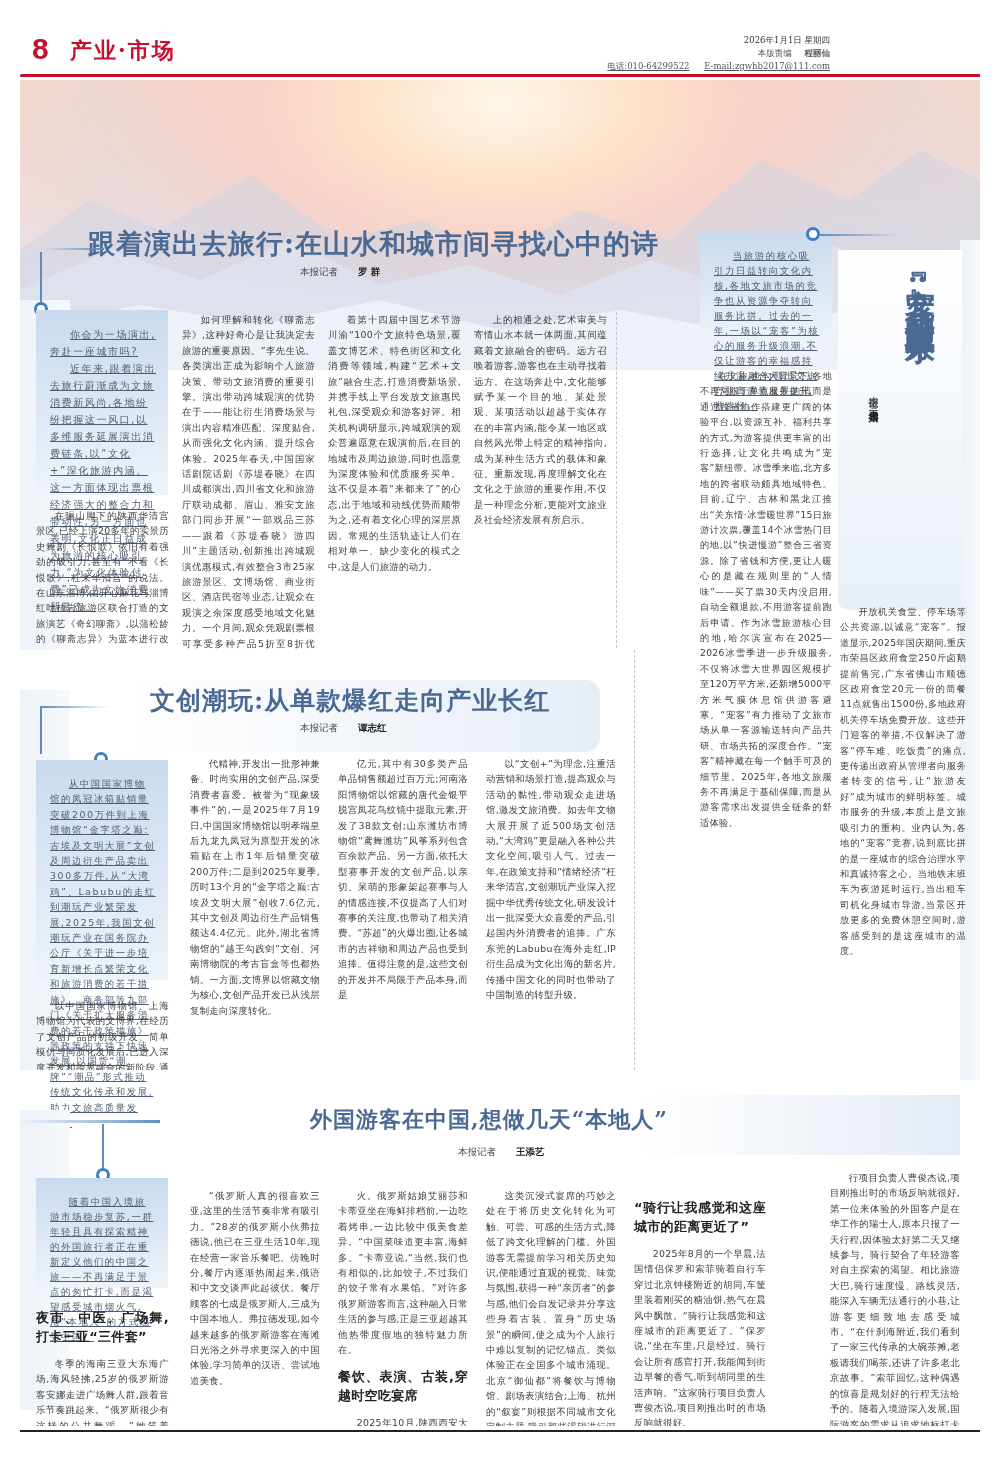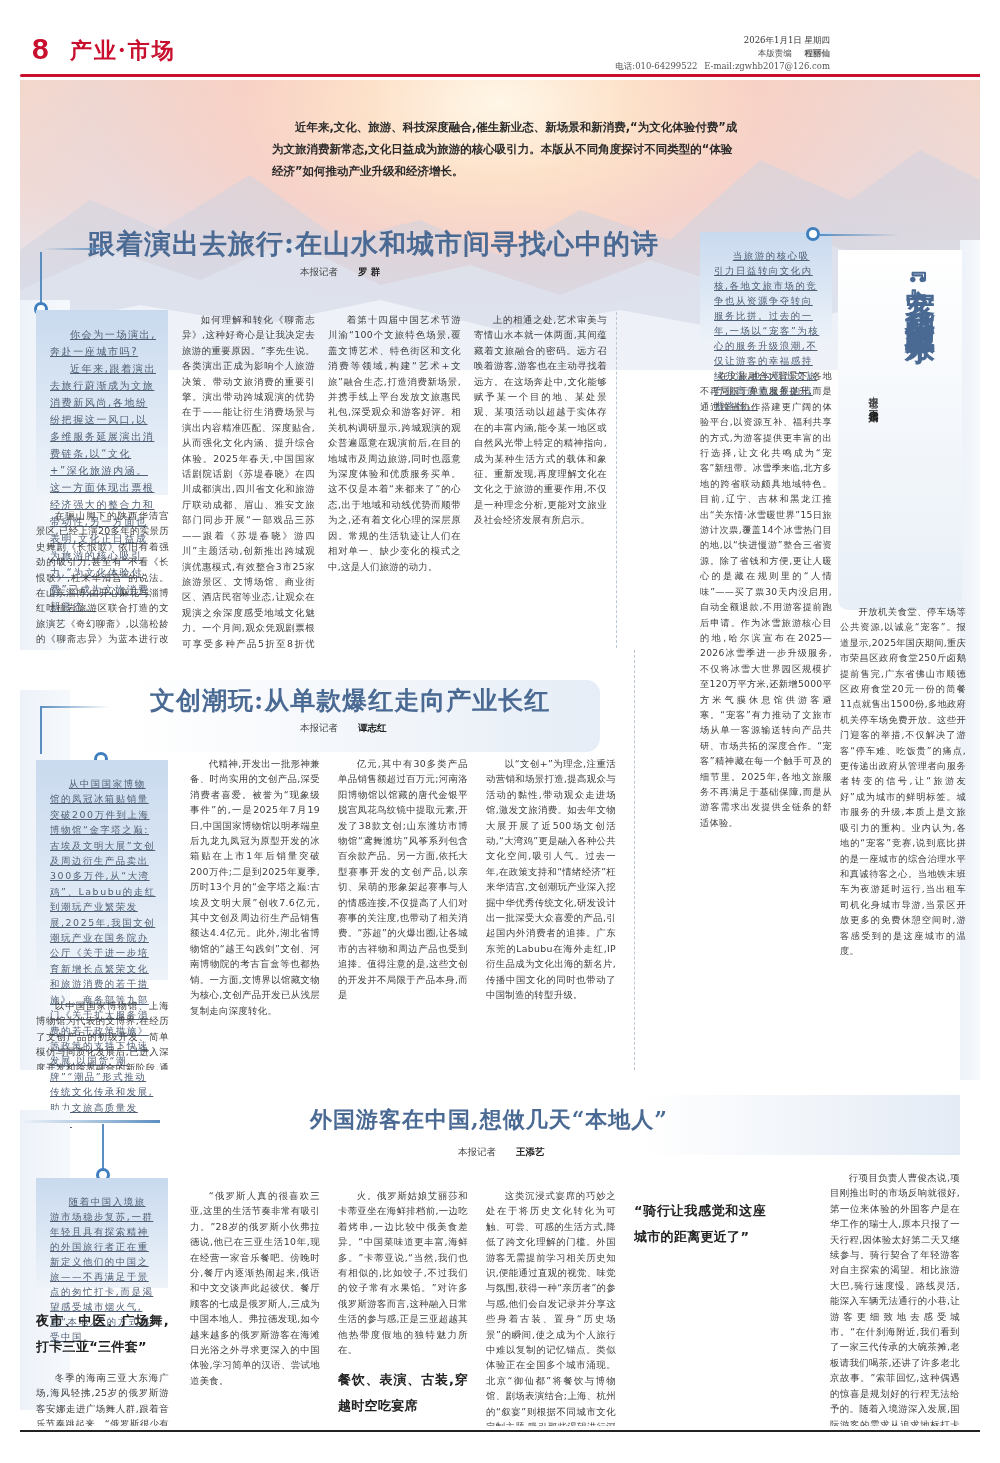--- a/index.html
+++ b/index.html
@@ -6,21 +6,21 @@
   html, body { width: 1000px; height: 1463px; background: #ffffff; overflow: hidden; }
   body { position: relative; font-family: "DejaVu Sans", sans-serif; color: #3a3a3a; }
 
   
   .masthead { position: absolute; left: 20px; top: 30px; width: 960px; height: 48px; }
   .page-num { position: absolute; left: 12px; top: 2px; font-family: "Liberation Sans", sans-serif; font-weight: bold; font-size: 30px; color: #c8102e; }
   .section-name { position: absolute; left: 50px; top: 6px; font-family: "DejaVu Serif", serif; font-weight: bold; font-size: 22px; color: #c8102e; letter-spacing: 2px; }
   .head-rule { position: absolute; left: 0; top: 44px; width: 960px; height: 3px; background: #c8102e; border-radius: 2px 0 0 2px; }
   .head-meta { position: absolute; right: 150px; top: 4px; text-align: right; font-size: 8.5px; line-height: 13px; color: #555; font-family: "DejaVu Serif", serif; }
   .head-meta .date { font-weight: normal; color: #333; }
-  .head-meta .contact span { margin-left: 4px; }
+  .head-meta .contact span { margin-left: 12px; text-decoration: underline; }
   .logo { position: absolute; right: 0; top: 0; font-family: "DejaVu Serif", serif; font-style: italic; font-weight: bold; font-size: 30px; color: #c8102e; letter-spacing: -1px; }
 
   
   .hero { position: absolute; left: 20px; top: 80px; width: 960px; height: 290px;
     background:
       radial-gradient(ellipse at 50% 8%, #fff7e8 0%, #fde1c9 20%, rgba(248,206,196,0.7) 38%, rgba(220,210,225,0.3) 60%, rgba(255,255,255,0) 80%),
       linear-gradient(180deg, #f7d8c8 0%, #f1dbd6 40%, #e4e4ee 70%, #f4f6fa 100%);
     overflow: hidden; }
   .hero-intro { position: absolute; left: 252px; top: 36px; width: 468px; font-size: 11.5px; line-height: 22px; color: #2b2b2b; font-weight: bold; text-indent: 2em; }
 
@@ -34,21 +34,21 @@
   .hline { position: absolute; background: linear-gradient(90deg, #5b8ec0, rgba(91,142,192,0)); height: 2px; }
   .ring { position: absolute; width: 14px; height: 14px; border: 3px solid #3f7fbf; border-radius: 50%; background: #fff; }
 
   
   .abstract { position: absolute; background: linear-gradient(180deg, #c9daee 0%, #dfe9f5 60%, #eef3f9 100%); color: #4e5e74; font-size: 10px; line-height: 17px; padding: 16px 12px 10px 14px; text-indent: 2em; letter-spacing: 1.6px; text-decoration: underline; }
   .abstract p + p { margin-top: 0; }
 
   
   .col { position: absolute; font-size: 9.4px; line-height: 15.4px; color: #3d3d3d; text-align: justify; overflow: hidden; letter-spacing: 0.3px; }
   .col p { text-indent: 2em; }
-  .subhead { font-weight: bold; font-size: 13px; line-height: 26px; color: #222; margin: 10px 0 10px; text-indent: 0 !important; }
+  .subhead { font-weight: bold; font-size: 13px; line-height: 19px; color: #222; margin: 10px 0 10px; text-indent: 0 !important; }
 
   .side-bg { position: absolute; background: linear-gradient(90deg, #edf2f9 0%, #f6f9fc 100%); }
   .dotted-v { position: absolute; width: 0; border-left: 1px dashed #bcc7d4; }
 
   
   .vtitle-panel { position: absolute; left: 838px; top: 250px; width: 124px; height: 360px; background: linear-gradient(180deg, #ffffff 0%, #e8eff7 100%); border-radius: 0 0 10px 10px; }
   .vtitle { position: absolute; left: 900px; top: 262px; width: 40px; writing-mode: vertical-rl; font-family: "DejaVu Serif", serif; font-weight: bold; font-size: 30px; color: #4a6a94; line-height: 40px; letter-spacing: 3px; }
   .vbyline { position: absolute; left: 866px; top: 388px; writing-mode: vertical-rl; font-size: 10px; color: #444; letter-spacing: 1px; }
   .vbyline b { margin-top: 10px; color: #222; }
 
@@ -61,33 +61,32 @@
   <div class="page-num">8</div>
   <div class="section-name">产业·市场</div>
   <div class="head-meta">
     <div class="date">2026年1月1日 星期四</div>
     <div>
       <span>本版责编</span>
       <b style="margin-left:10px">程丽仙</b>
     </div>
     <div class="contact">
       <span>电话:010-64299522</span>
-      <span>E-mail:zgwhb2017@126.com</span>
+      <span>E-mail:zgwhb2017@111.com</span>
     </div>
   </div>
   <div class="head-rule"></div>
 </header>
 
 <div class="hero">
   <svg width="960" height="290" style="position:absolute;left:0;top:0">
     <polygon points="0,170 70,120 140,150 230,95 320,160 400,140 480,175 560,130 650,160 740,80 830,120 900,70 960,100 960,290 0,290" fill="#cfd3e0" opacity="0.55"></polygon>
     <polygon points="0,210 90,170 180,200 270,160 360,205 450,185 540,215 630,180 720,210 810,165 900,195 960,180 960,290 0,290" fill="#dfe3ee" opacity="0.8"></polygon>
     <polygon points="0,250 120,225 240,245 360,220 480,250 600,230 720,252 840,228 960,245 960,290 0,290" fill="#eef1f7"></polygon>
   </svg>
-  <p class="hero-intro">近年来,文化、旅游、科技深度融合,催生新业态、新场景和新消费,“为文化体验付费”成为文旅消费新常态,文化日益成为旅游的核心吸引力。本版从不同角度探讨不同类型的“体验经济”如何推动产业升级和经济增长。</p>
 </div>
 
 <div class="side-bg" style="left:20px;top:300px;width:50px;height:350px;"></div>
 <h2 class="art-title" style="left:88px;top:226px;font-size:27px;">跟着演出去旅行:在山水和城市间寻找心中的诗</h2>
 <div class="byline" style="left:300px;top:266px;">
   <span>本报记者</span><b>罗 群</b>
 </div>
 <div class="hline" style="left:44px;top:248px;width:60px;transform:scaleX(-1);"></div>
 <div class="vline" style="left:40px;top:252px;height:52px;"></div>
 <div class="ring" style="left:34px;top:302px;"></div>
@@ -178,18 +177,19 @@
 <div class="col" style="left:338px;top:1188px;width:130px;height:238px;">
   <p>火。俄罗斯姑娘艾丽莎和卡蒂亚坐在海鲜排档前,一边吃着烤串,一边比较中俄美食差异。“中国菜味道更丰富,海鲜多。”卡蒂亚说,“当然,我们也有相似的,比如饺子,不过我们的饺子常有水果馅。”对许多俄罗斯游客而言,这种融入日常生活的参与感,正是三亚超越其他热带度假地的独特魅力所在。</p>
   <p class="subhead">餐饮、表演、古装,穿越时空吃宴席</p>
   <p>2025年10月,陕西西安大唐不夜城,23岁的沙特游客哈立德身着唐风服饰,体验了一场穿越时空的“丝路宴席”。“这让我想起1300多年前可能有一位阿拉伯商人像我现在这样,坐在长安的宴席上。”哈立德说。宴席的菜品复原了唐代风味,并配以相应的乐舞表演和历史讲解,让他感觉“不是在吃饭,而是在参与一段历史”。</p>
 </div>
 <div class="col" style="left:486px;top:1188px;width:130px;height:238px;">
     <p>这类沉浸式宴席的巧妙之处在于将历史文化转化为可触、可尝、可感的生活方式,降低了跨文化理解的门槛。外国游客无需提前学习相关历史知识,便能通过直观的视觉、味觉与氛围,获得一种“亲历者”的参与感,他们会自发记录并分享这些身着古装、置身“历史场景”的瞬间,使之成为个人旅行中难以复制的记忆锚点。类似体验正在全国多个城市涌现。北京“御仙都”将餐饮与博物馆、剧场表演结合;上海、杭州的“叙宴”则根据不同城市文化定制主题,吸引那些渴望进行深度文化体验的外国年轻游客。</p>
   </div>
 <div class="col" style="left:634px;top:1188px;width:132px;height:238px;">
   <p class="subhead">“骑行让我感觉和这座城市的距离更近了”</p>
+  <p>2025年8月的一个早晨,法国情侣保罗和索菲骑着自行车穿过北京钟楼附近的胡同,车筐里装着刚买的糖油饼,热气在晨风中飘散。“骑行让我感觉和这座城市的距离更近了。”保罗说,“坐在车里,只是经过。骑行会让所有感官打开,我能闻到街边早餐的香气,听到胡同里的生活声响。”这家骑行项目负责人曹俊杰说,项目刚推出时的市场反响就很好。</p>
 </div>
 <div class="col" style="left:830px;top:1170px;width:130px;height:256px;">
     <p>行项目负责人曹俊杰说,项目刚推出时的市场反响就很好,第一位来体验的外国客户是在华工作的瑞士人,原本只报了一天行程,因体验太好第二天又继续参与。骑行契合了年轻游客对自主探索的渴望。相比旅游大巴,骑行速度慢、路线灵活,能深入车辆无法通行的小巷,让游客更细致地去感受城市。“在什刹海附近,我们看到了一家三代传承的大碗茶摊,老板请我们喝茶,还讲了许多老北京故事。”索菲回忆,这种偶遇的惊喜是规划好的行程无法给予的。随着入境游深入发展,国际游客的需求从追求地标打卡转向珍视真实接触,从被动接受安排转向主动探索发现。对旅游目的地而言,意味着需要提供更多元、更开放、更具互动性的体验场景。</p>
   </div>
 
 <div class="foot-rule"></div>
 
 </body></html>

